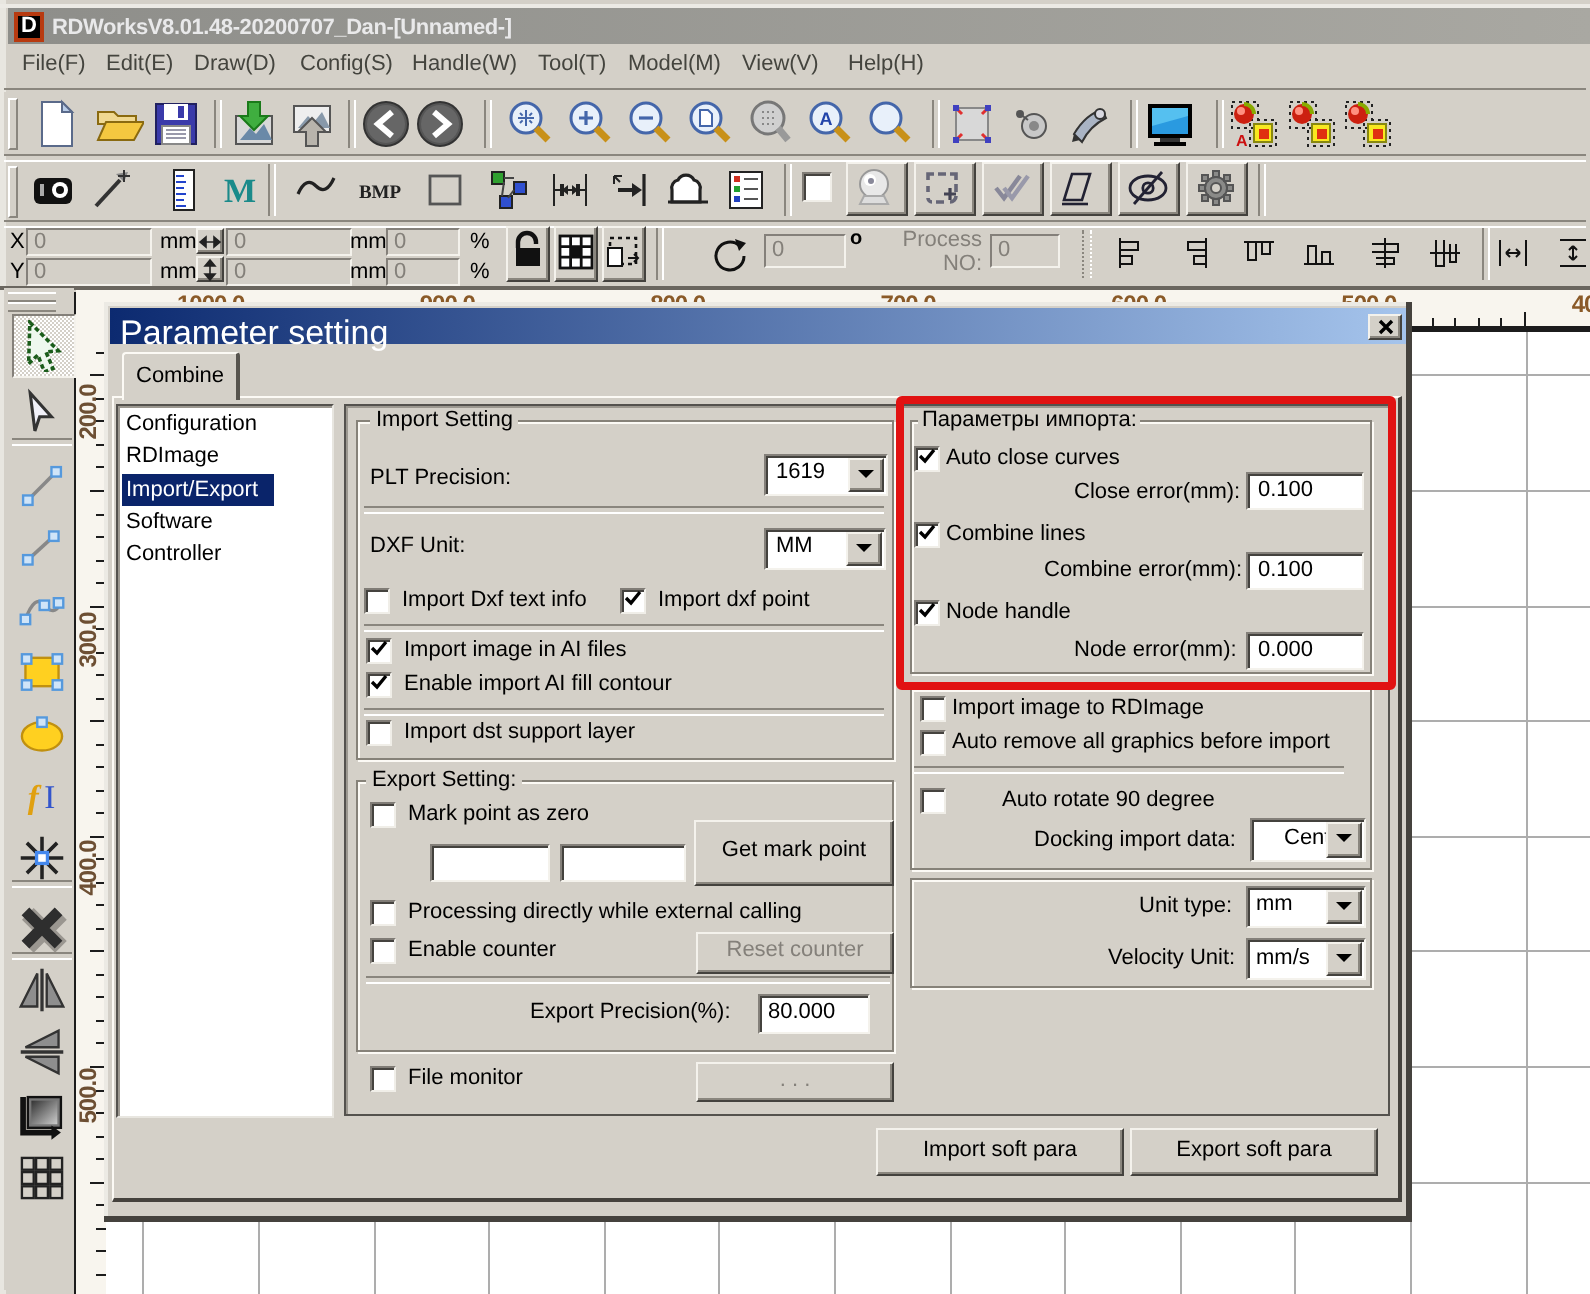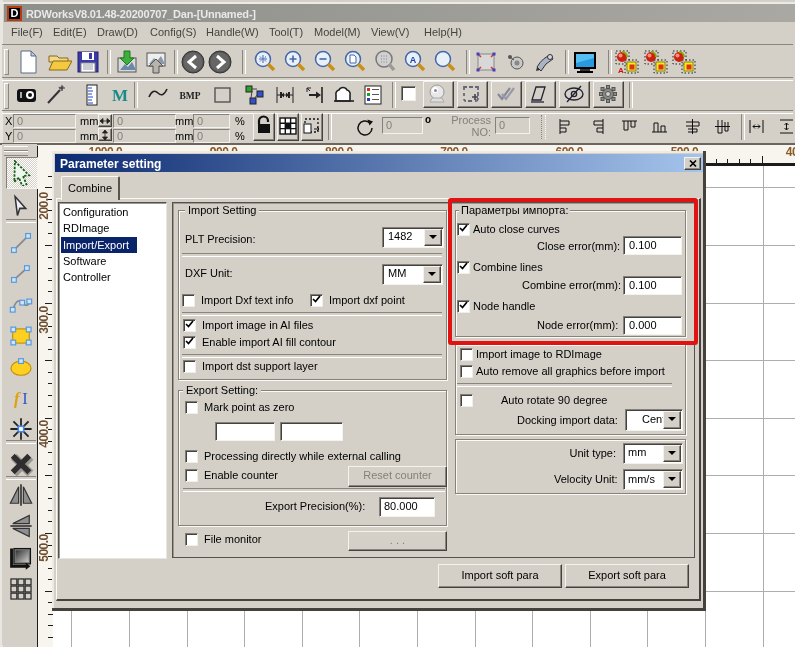--- a/index.html
+++ b/index.html
@@ -761,21 +761,21 @@
   </div>
 
 <div class="a" id="dlg" style="left:52px;top:151px;width:654px;height:460px;background:#d4d0c8">
 
  <div class="a" style="left:0;top:0;width:654px;height:2px;background:#eceae4"></div>
  <div class="a" style="left:0;top:0;width:2px;height:460px;background:#eceae4"></div>
  <div class="a" style="left:651px;top:0;width:3px;height:460px;background:#45423d"></div>
  <div class="a" style="left:0;top:457px;width:654px;height:3px;background:#45423d"></div>
 
  <div class="a" style="left:3px;top:3px;width:648px;height:18px;background:linear-gradient(90deg,#0c2a70,#a5c4ec)"></div>
- <div class="a" style="left:8px;top:6px;color:#fff;font-weight:bold;font-size:12px">Parameter setting</div>
+ <div class="a" style="left:8px;top:6px;color:#fff;font-weight:normal;font-size:17px">Parameter setting</div>
  <div class="a btn" style="left:632px;top:6px;width:15px;height:11px">
    <svg width="14" height="11" viewBox="0 0 14 11" style="margin:0 auto">
         <path d="M4 2.5 L10 8.5 M10 2.5 L4 8.5" stroke="#000" stroke-width="1.7"></path>
       </svg>
  </div>
 
  <div class="a" style="left:4px;top:47px;width:645px;height:403px;background:#d4d0c8;border-top:1px solid #fcfaf5;border-left:1px solid #fcfaf5;border-right:2px solid #45423d;border-bottom:2px solid #45423d;box-sizing:border-box"></div>
 
  <div class="a" style="left:9px;top:25px;width:56px;height:23px;background:#d4d0c8;border-left:1px solid #fcfaf5;border-top:1px solid #fcfaf5;border-right:2px solid #57544e;border-radius:2px 2px 0 0"></div>
  <div class="a lbl" style="left:16px;top:31px">Combine</div>
@@ -787,21 +787,21 @@
  <div class="a lbl" style="left:11px;top:88px;color:#fff">Import/Export</div>
  <div class="a lbl" style="left:11px;top:104px">Software</div>
  <div class="a lbl" style="left:11px;top:120px">Controller</div>
 
  <div class="a" style="left:120px;top:51px;width:521px;height:354px;border:1px solid;border-color:#54524e #54524e #54524e #54524e;box-shadow:inset 1px 1px 0 #9c9890;background:#d4d0c8"></div>
 
  <div class="a etch" style="left:126px;top:59px;width:267px;height:168px"></div>
  <div class="a lbl" style="left:133px;top:53px;background:#d4d0c8;padding:0 3px">Import Setting</div>
  <div class="a lbl" style="left:133px;top:82px">PLT Precision:</div>
  <div class="a combo" style="left:330px;top:76px;width:60px;height:19px">
-      <div class="lbl" style="margin:2px 0 0 5px">1482</div>
+      <div class="lbl" style="margin:2px 0 0 5px">1619</div>
       <div class="dd"></div>
     </div>
  <div class="a hsep" style="left:130px;top:102px;width:260px"></div>
  <div class="a lbl" style="left:133px;top:116px">DXF Unit:</div>
  <div class="a combo" style="left:330px;top:113px;width:59px;height:19px">
       <div class="lbl" style="margin:2px 0 0 5px">MM</div>
       <div class="dd"></div>
     </div>
 
  <div class="a cb" style="left:130px;top:143px"></div>
@@ -828,20 +828,21 @@
  <div class="a hsep" style="left:130px;top:203px;width:260px"></div>
  <div class="a cb" style="left:131px;top:209px"></div>
  <div class="a lbl" style="left:150px;top:209px">Import dst support layer</div>
 
  <div class="a etch" style="left:126px;top:239px;width:267px;height:134px"></div>
  <div class="a lbl" style="left:131px;top:233px;background:#d4d0c8;padding:0 3px">Export Setting:</div>
  <div class="a cb" style="left:133px;top:250px"></div>
  <div class="a lbl" style="left:152px;top:250px">Mark point as zero</div>
  <div class="a sunk" style="left:163px;top:271px;width:58px;height:17px"></div>
  <div class="a sunk" style="left:228px;top:271px;width:61px;height:17px"></div>
+ <div class="a btn" style="left:295px;top:259px;width:98px;height:31px;line-height:29px">Get mark point</div>
  <div class="a cb" style="left:133px;top:299px"></div>
  <div class="a lbl" style="left:152px;top:299px">Processing directly while external calling</div>
  <div class="a cb" style="left:133px;top:318px"></div>
  <div class="a lbl" style="left:152px;top:318px">Enable counter</div>
  <div class="a btn gray" style="left:296px;top:315px;width:97px;height:19px;line-height:17px">Reset counter</div>
  <div class="a hsep" style="left:131px;top:337px;width:262px"></div>
  <div class="a lbl" style="left:213px;top:349px">Export Precision(%):</div>
  <div class="a sunk" style="left:327px;top:346px;width:54px;height:18px">
       <div class="lbl" style="margin:2px 0 0 4px">80.000</div>
     </div>

